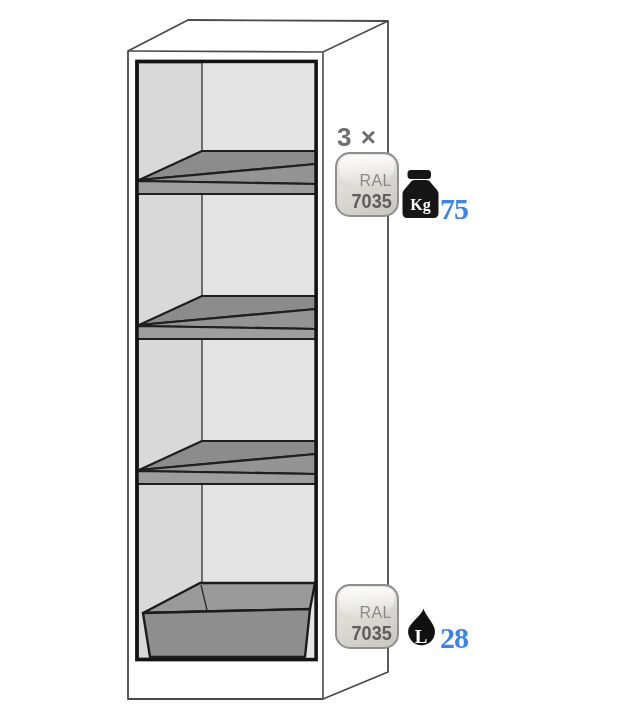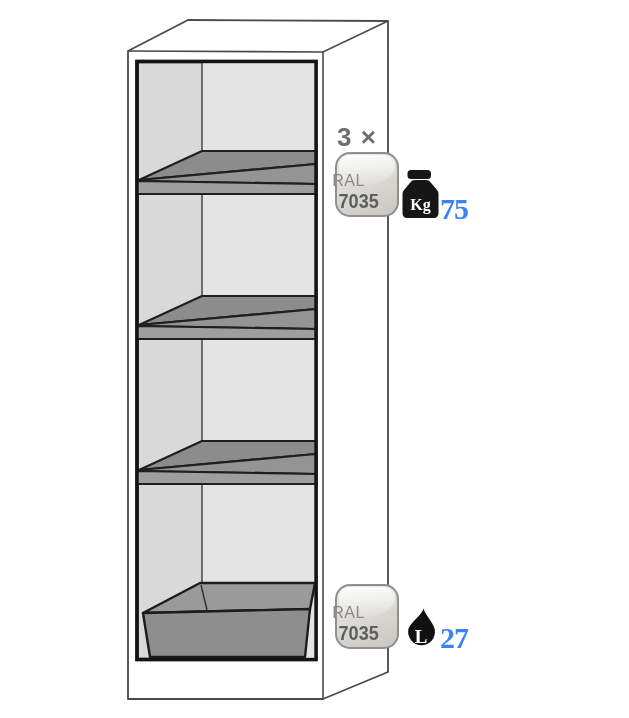--- a/index.html
+++ b/index.html
@@ -30,21 +30,21 @@
     background:linear-gradient(155deg,#ebeae7 0%,#dcdbd6 45%,#c7c6c0 100%);
   }
   .ral-badge::before{
     content:"";position:absolute;left:2px;right:2px;top:1px;height:30px;
     border-radius:11px 11px 55% 45% / 11px 11px 20px 14px;
     background:linear-gradient(180deg,rgba(255,255,255,.85),rgba(255,255,255,.08));
   }
   .ral-badge--top{left:335px;top:152px;}
   .ral-badge--bottom{left:335px;top:584px;}
   .ral-text{
-    position:absolute;right:18px;bottom:4px;line-height:1.05;
+    position:absolute;right:5px;bottom:4px;text-align:right;line-height:1.05;
   }
   .ral-line1{
     display:block;font:400 16px/1.1 "Liberation Sans", sans-serif;
     color:#8a8a8a;letter-spacing:.5px;
   }
   .ral-line2{
     display:block;font:700 21px/1 "Liberation Sans", sans-serif;
     color:#5e5e5e;transform:scaleX(.86);transform-origin:100% 100%;
   }
 
@@ -120,15 +120,15 @@
       <span class="ral-line1">RAL</span>
       <span class="ral-line2">7035</span>
     </div>
   </div>
 
   <svg id="volume-icon" class="icon-svg" width="29" height="43" viewBox="0 0 29 43">
     <path d="M16.5,0.5 C18,6 23,10.8 26.3,17.5 A13.4,13.4 0 1 1 1.8,19.8
              C6.8,11.5 15.2,6.2 16.5,0.5 Z" fill="#111111"></path>
     <text class="icon-unit-text" x="14.2" y="35" font-size="19" text-anchor="middle">L</text>
   </svg>
-  <div id="volume-value" class="value-label">27</div>
+  <div id="volume-value" class="value-label">28</div>
 
 </div>
 
 </body></html>

